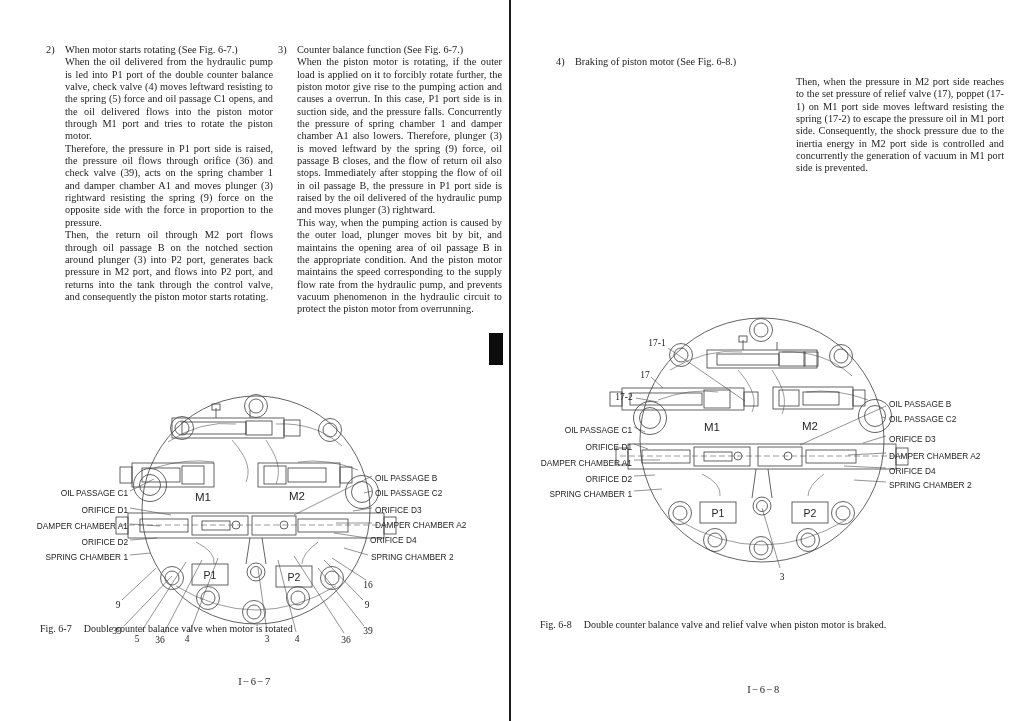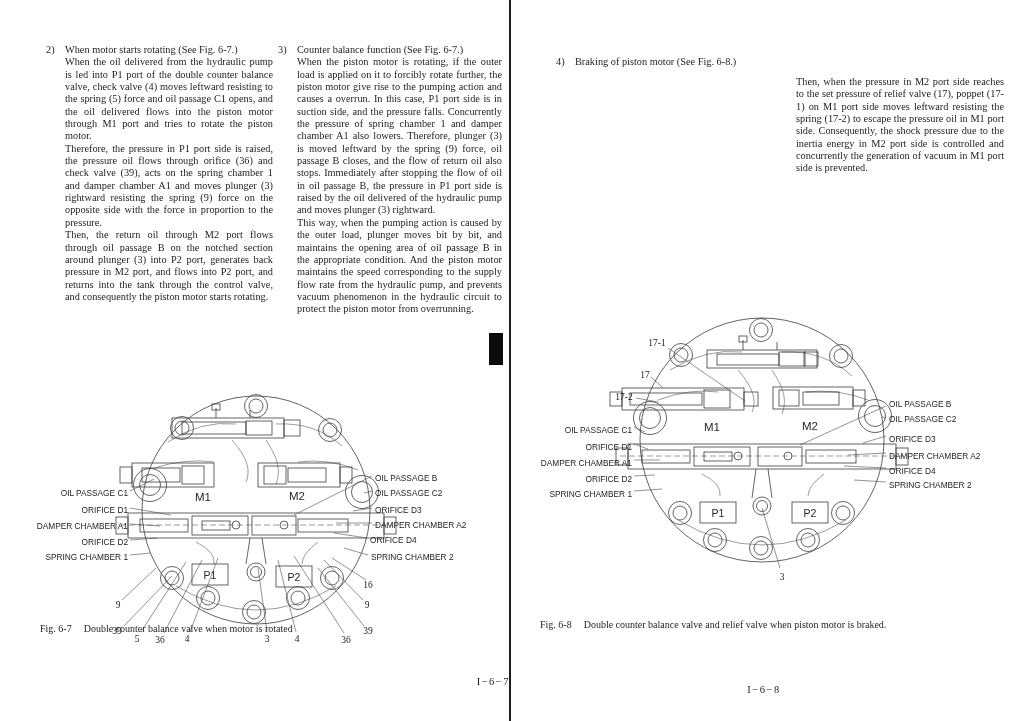--- a/index.html
+++ b/index.html
@@ -193,21 +193,21 @@
     <text class="num" x="231" y="270" text-anchor="middle">3</text>
     <text class="num" x="261" y="270" text-anchor="middle">4</text>
     <text class="num" x="310" y="271" text-anchor="middle">36</text>
     <text class="num" x="332" y="262" text-anchor="middle">39</text>
     <text class="num" x="331" y="236" text-anchor="middle">9</text>
   </svg>
 
   <div class="caption" style="left:40px; top:623px; width:460px;">
     <span class="fig-no">Fig. 6-7</span><span>Double counter balance valve when motor is rotated</span>
   </div>
-  <div class="footer" style="left:0px; top:676px; width:510px;text-align:right;">I−6−7</div>
+  <div class="footer" style="left:0px; top:676px; width:510px;">I−6−7</div>
 
   <div class="col" style="left:556px; top:56px; width:224px;">
     <div class="sec-head">
       <span class="sec-num">4)</span>
       <span class="sec-title">Braking of piston motor (See Fig. 6-8.)</span>
     </div>
     <div class="sec-body">
     </div>
   </div>
 

